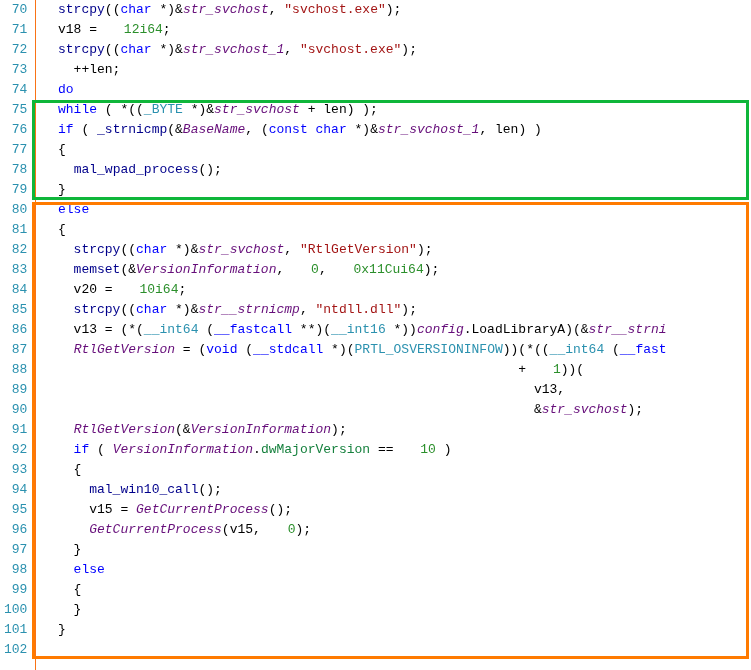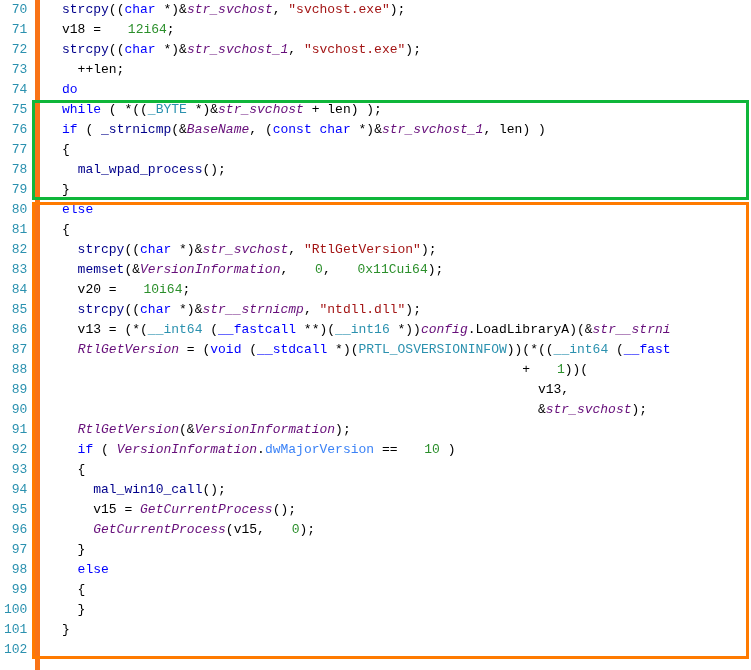--- a/index.html
+++ b/index.html
@@ -16,21 +16,21 @@
     display: flex;
     height: 100%;
     width: 100%;
   }
   .gutter {
     background: #ffffff;
     color: #2b91af;
     text-align: right;
     padding-right: 8px;
     padding-left: 4px;
-    border-right: 5px solid #f97316;
+    border-right: 1px solid #f97316;
     user-select: none;
     flex: 0 0 auto;
   }
   .gutter .ln {
     height: 20px;
     line-height: 20px;
     display: block;
   }
   .code {
     flex: 1;
@@ -44,21 +44,21 @@
     padding-left: 6px;
   }
   .c-kw  { color: #0000ff; }    
   .c-fnl { color: #00008b; }    
   .c-str { color: #a31515; }    
   .c-sym { color: #660e7a; font-style: italic; }
   .c-gr  { color: #2b8f2b; margin-left: 19px; }    
   .c-blk { color: #000000; }    
   .c-br  { color: #000000; }
   .c-ty2 { color: #2b91af; }    
-  .c-mem { color: #3b82f6; text-align: center; }    
+  .c-mem { color: #15803d; text-align: center; }    
 
   .box-g {
     position: absolute;
     left: 32px;
     right: 2px;
     top: 100px;
     height: 100px;
     border: 3px solid #0fb63a;
     pointer-events: none;
     z-index: 5;

